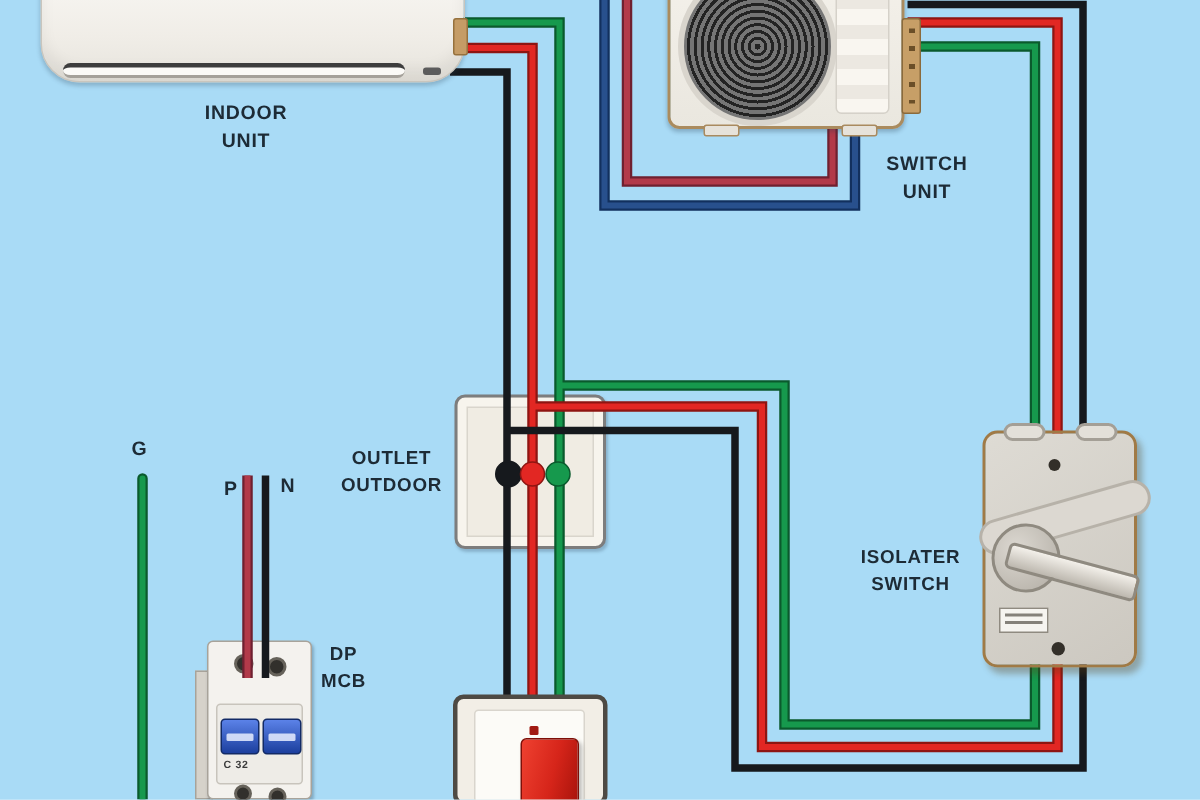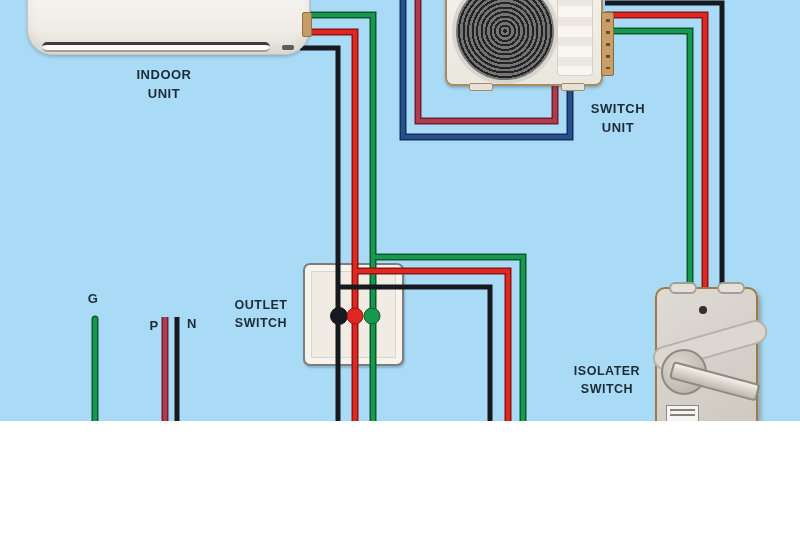--- a/index.html
+++ b/index.html
@@ -1,17 +1,17 @@
 <!DOCTYPE html>
 <html><head>
 <meta charset="utf-8">
 <style>
   html,body{margin:0;padding:0;}
   .stage{
-    position:relative;width:800px;height:421px;overflow:hidden;
+    position:relative;width:800px;height:533px;overflow:hidden;
     font-family:"Liberation Sans",sans-serif;
     background:#a9dbf6;
   }
   .stage *{box-sizing:border-box;}
   
   .under{position:absolute;z-index:1;}
   svg.wires{position:absolute;left:0;top:0;z-index:2;}
   .device{position:absolute;z-index:3;}
   .lbl{
     position:absolute;z-index:4;
@@ -201,19 +201,21 @@
     <div class="recess"></div>
     <div class="ind"></div>
     <div class="rocker"></div>
   </div>
 
   <div class="lbl" style="left: 114px; top: 66px; width: 100px; color: rgb(29, 43, 54);">INDOOR
 UNIT</div>
   <div class="lbl" style="left: 568px; top: 100px; width: 100px; color: rgb(29, 43, 54);">SWITCH
 UNIT</div>
   <div class="lbl" style="left: 222px; top: 296px; width: 78px; font-size: 12.5px; color: rgb(29, 43, 54);">OUTLET
-SWITCH</div>
+OUTDOOR</div>
   <div class="lbl" style="left: 568px; top: 362px; width: 78px; font-size: 12.5px; color: rgb(29, 43, 54); text-align: center;">ISOLATER
 SWITCH</div>
+  <div class="lbl" style="left: 198px; top: 427px; width: 62px; font-size: 12.5px; color: rgb(29, 43, 54);">DP
+MCB</div>
   <div class="lbl" style="left: 85px; top: 290px; width: 16px; color: rgb(29, 43, 54);">G</div>
   <div class="lbl" style="left: 146px; top: 317px; width: 16px; color: rgb(29, 43, 54);">P</div>
   <div class="lbl" style="left: 184px; top: 315px; width: 16px; color: rgb(29, 43, 54);">N</div>
 </div>
 
 </body></html>

